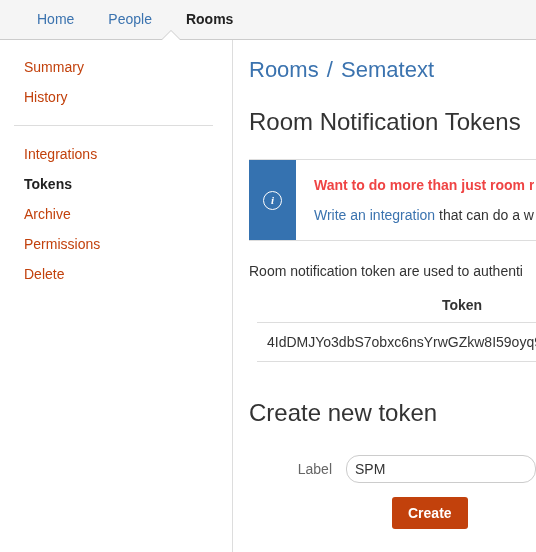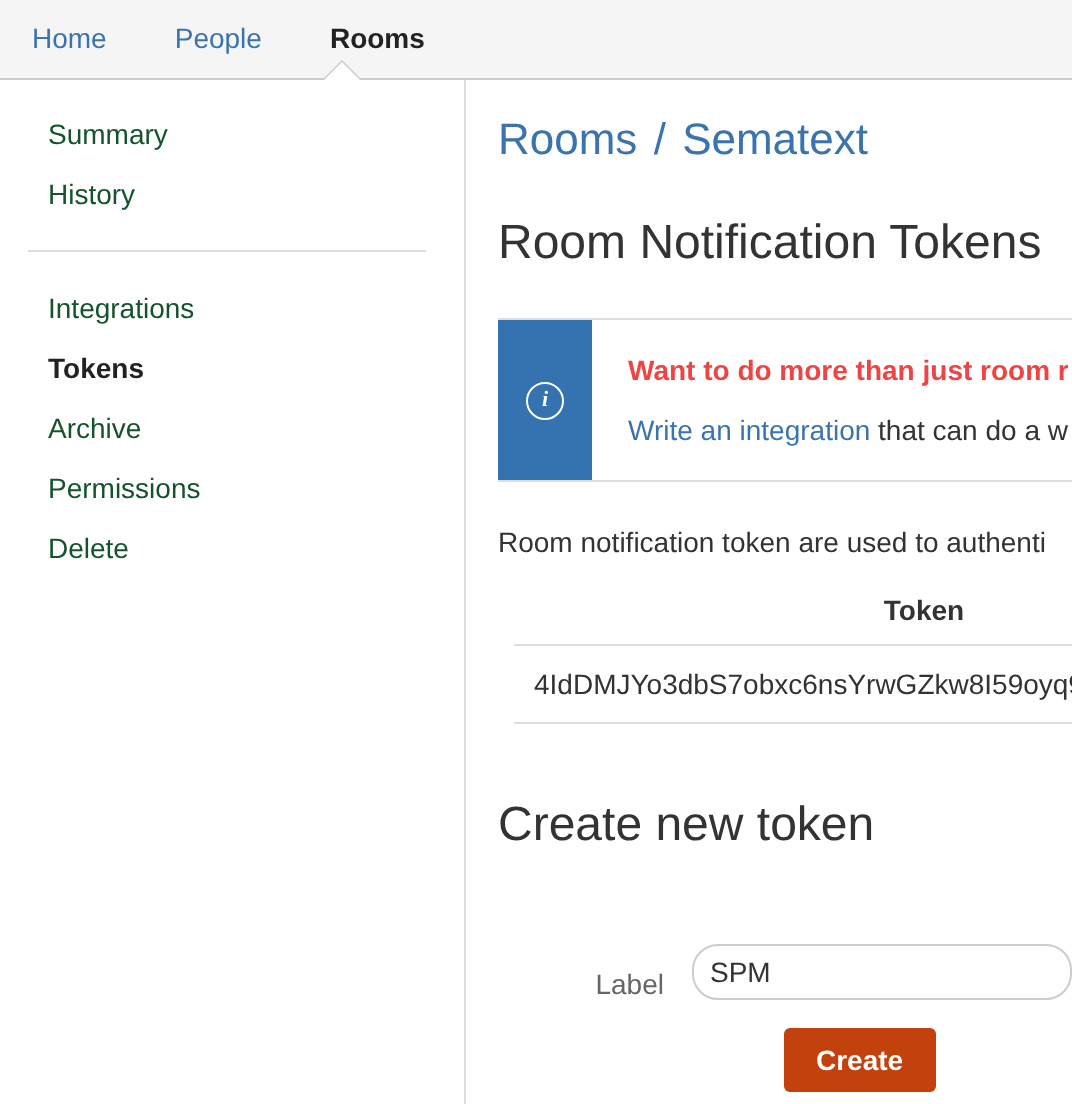--- a/index.html
+++ b/index.html
@@ -22,20 +22,21 @@
     height: 40px;
     background: #f5f5f5;
     border-bottom: 1px solid #cccccc;
     box-sizing: border-box;
   }
   .topnav-inner {
     display: flex;
     align-items: center;
     height: 39px;
     padding-left: 16px;
+    margin-left: 21px;
   }
   .nav-item {
     font-size: 14px;
     color: #3b73af;
     margin-right: 34px;
     line-height: 39px;
     cursor: pointer;
     white-space: nowrap;
   }
   .nav-item.active {
@@ -67,21 +68,21 @@
     border-right: 1px solid #dddddd;
     box-sizing: border-box;
     padding-top: 12px;
     background: #ffffff;
   }
   .side-group {
     padding: 0;
   }
   .side-item {
     font-size: 14px;
-    color: #14532d;
+    color: #c2410c;
     padding: 0 0 0 24px;
     line-height: 30px;
     cursor: pointer;
     white-space: nowrap;
   }
   .side-item.active {
     color: #222222;
     font-weight: bold;
   }
   .side-divider {
@@ -208,22 +209,22 @@
   .section-title {
     font-size: 24px;
     color: #333333;
     font-weight: normal;
     margin: 36px 0 0 0;
     line-height: 30px;
     white-space: nowrap;
   }
   .form-row {
     display: flex;
-    align-items: flex-end;
-    margin-top: 44px;
+    align-items: center;
+    margin-top: 27px;
   }
   .form-label {
     width: 129px;
     text-align: right;
     padding-right: 14px;
     font-size: 14px;
     color: #666666;
     box-sizing: border-box;
     white-space: nowrap;
   }

